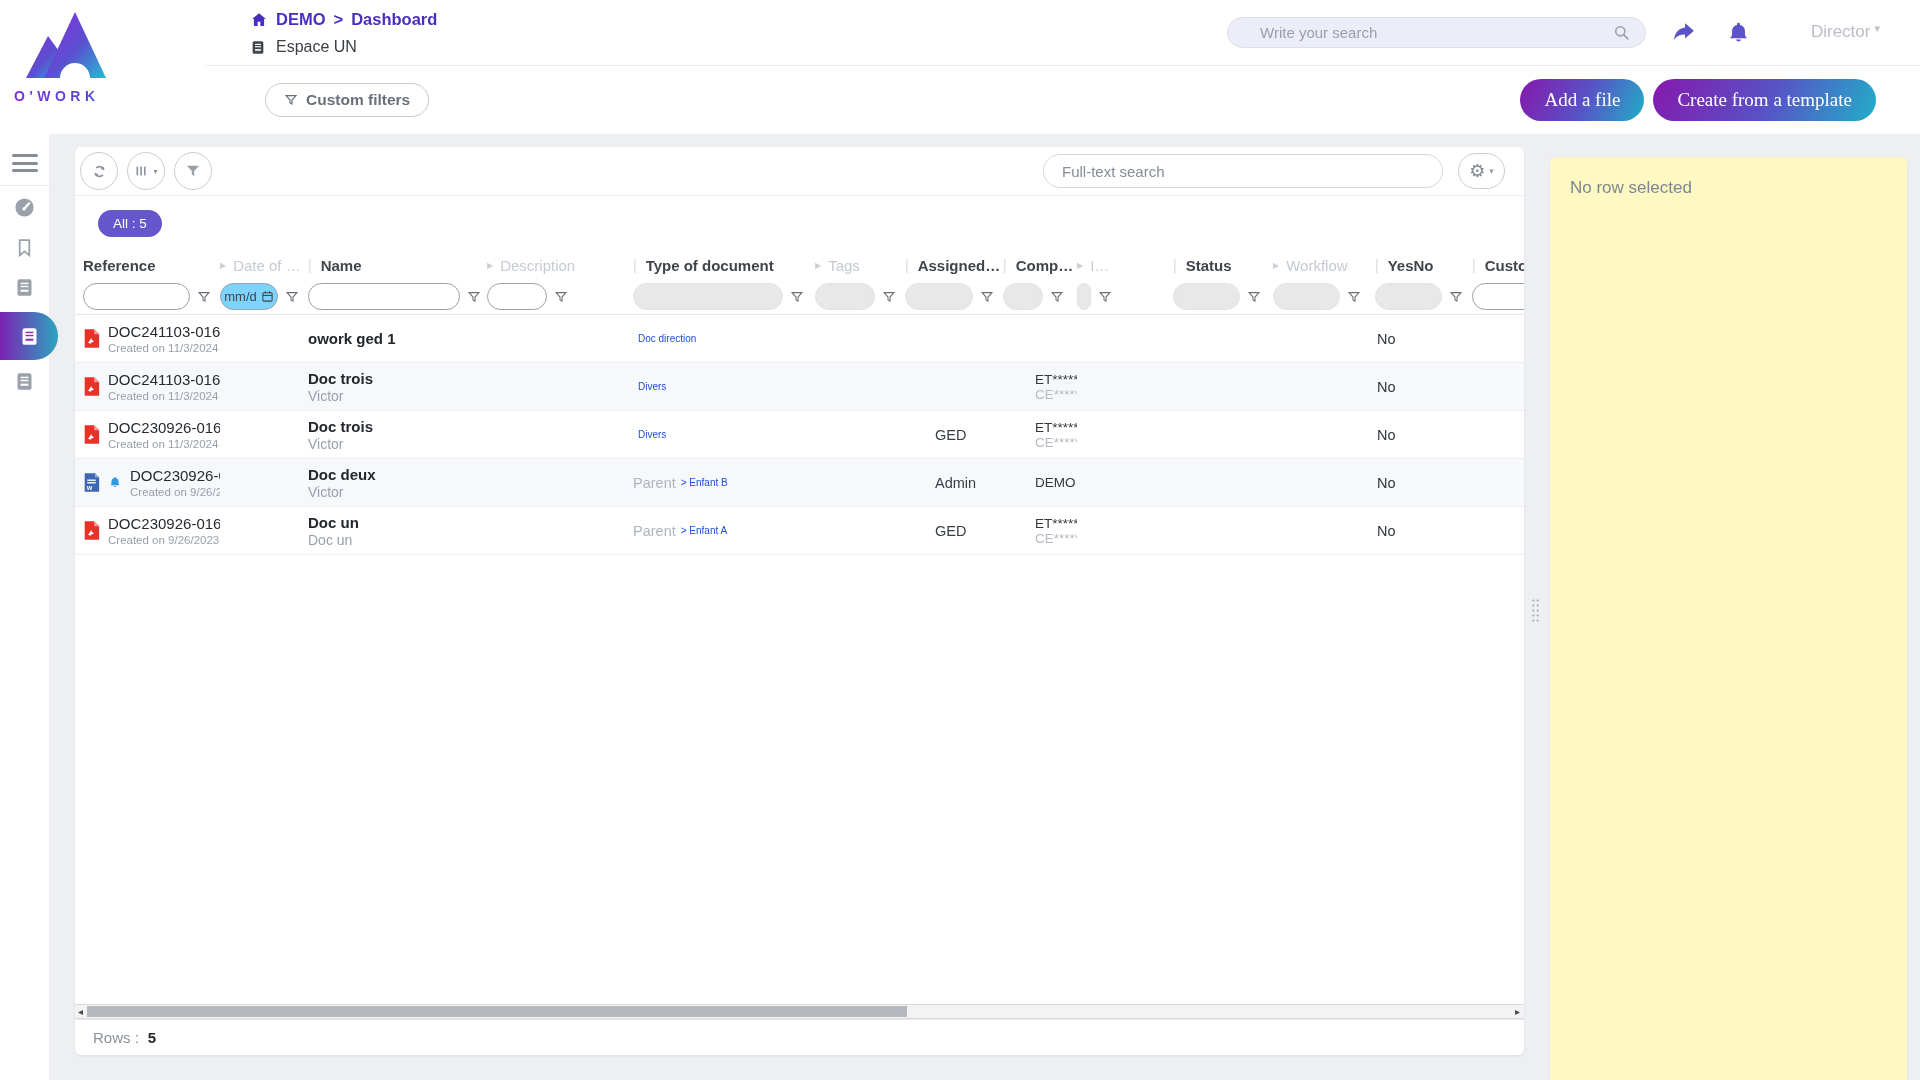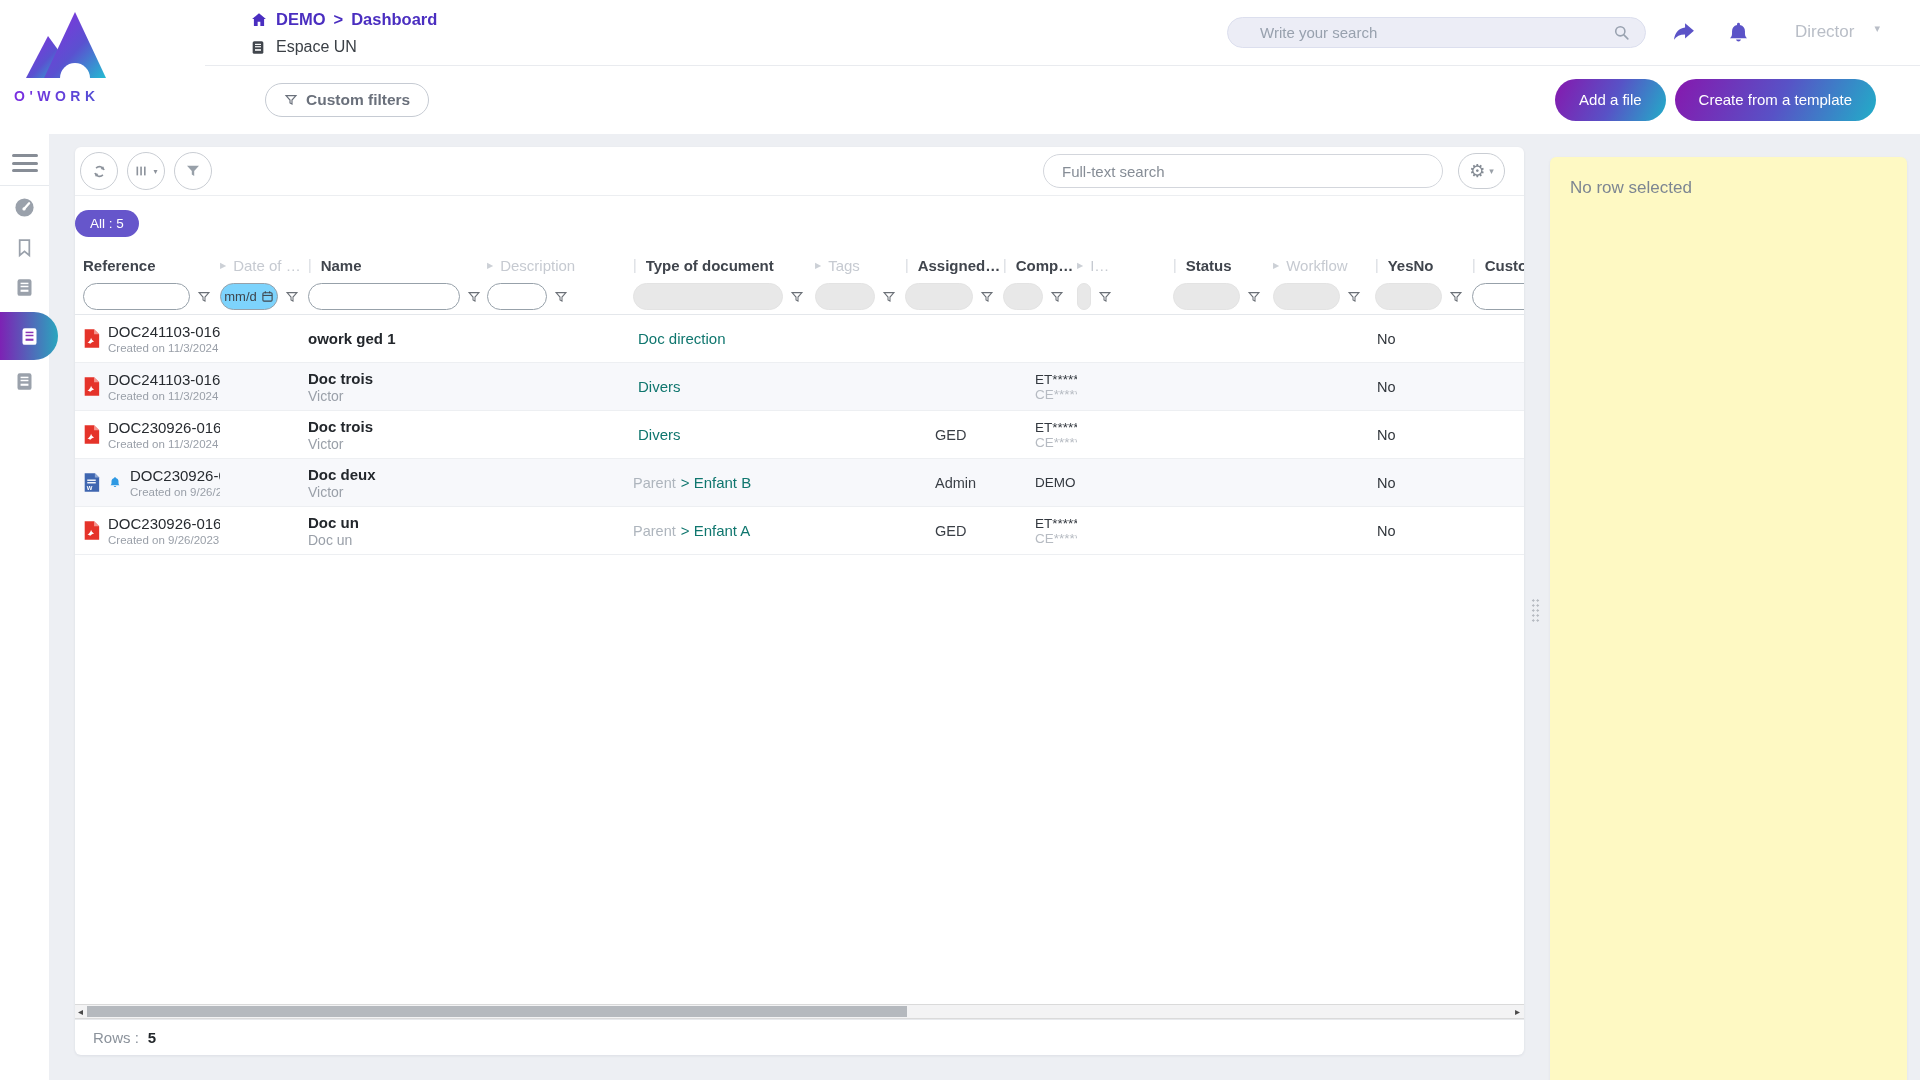--- a/index.html
+++ b/index.html
@@ -21,29 +21,29 @@
     color:#3b4046; font-size:16px; }
   .top-search { position:absolute; left:1022px; top:17px; width:419px; height:31px; background:#ecedf6;
     border:1px solid #dcdfee; border-radius:16px; display:flex; align-items:center; }
   .top-search input { flex:1; border:none; outline:none; background:transparent; padding:0 10px 0 32px;
     font-size:15px; color:#3c4148; font-family:inherit; }
   .top-search input::placeholder { color:#98a1ae; }
   .top-search .mag { margin-right:14px; display:flex; }
   .hdr-ico { position:absolute; top:20px; cursor:pointer; display:flex; }
   .share-pos { left:1465px; }
   .bell-pos { left:1521px; }
-  .user-menu { position:absolute; right:40px; top:22px; display:flex; align-items:flex-start; gap:20px;
+  .user-menu { position:absolute; right:40px; top:22px; display:flex; align-items:flex-start; gap:4px;
     color:#b9bec7; font-size:17px; cursor:pointer; }
   .user-menu .caret { font-size:11px; color:#b9bec7; }
   .row2 { height:67px; display:flex; align-items:center; padding-left:60px; padding-right:44px; }
   .pill-btn { height:34px; border:1px solid #c6cbd3; border-radius:17px; background:#fff; padding:0 18px;
     display:flex; align-items:center; gap:8px; color:#6a707b; font-size:15.5px; font-family:inherit; cursor:pointer;font-weight:bold; }
   .spacer { flex:1; }
-  .grad-btn { height:42px; border:none; border-radius:21px; padding:0 24px; color:#fff; font-size:15px;
-    font-family:Liberation Sans, sans-serif; cursor:pointer;
+  .grad-btn { height:42px; border:none; border-radius:21px; padding:0 24px; color:#fff; font-size:19px;
+    font-family:Liberation Serif, serif; cursor:pointer;
     background:linear-gradient(115deg,#8618ae 0%,#5852c6 52%,#21aec8 100%); }
   .grad-btn + .grad-btn { margin-left:9px; }
 
   
   .sidebar { position:absolute; left:0; top:134px; bottom:0; width:49px; background:#fff; z-index:4; }
   .burger { margin:20px 0 0 12px; width:26px; cursor:pointer; }
   .burger i { display:block; width:26px; height:3px; background:#878d96; border-radius:2px; margin-bottom:4.5px; }
   .side-div { margin-top:13px; height:1px; background:#e7eaee; }
   .side-item { height:38px; display:flex; align-items:center; justify-content:center; margin-top:2px; cursor:pointer; color:#9aa1ab; }
   .side-item.active { height:48px; width:58px; margin-top:6px; border-radius:0 24px 24px 0; color:#fff;
@@ -56,21 +56,21 @@
   .circle-btn { width:38px; height:38px; border:1px solid #c9cdd3; border-radius:50%; background:#fff;
     display:flex; align-items:center; justify-content:center; margin-right:9px; cursor:pointer; color:#8d939c; }
   .cols-glyph { display:flex; align-items:center; gap:2px; }
   .cols-glyph .caret { font-size:8px; color:#8d939c; margin-left:2px; }
   .ft-search { width:400px; height:34px; border:1px solid #d3d6dc; border-radius:17px; padding:0 18px;
     font-size:15px; color:#3c4148; font-family:inherit; outline:none; margin-right:15px; }
   .ft-search::placeholder { color:#868d96; }
   .gear-btn { min-width:47px; height:36px; border:1px solid #c9cdd3; border-radius:18px; background:#fff;
     display:flex; align-items:center; justify-content:center; gap:4px; color:#848b94; font-size:18px; cursor:pointer; }
   .gear-btn .caret { font-size:9px; color:#9aa0a8; }
-  .badge-row { height:55px; display:flex; align-items:center; padding-left:0; }
+  .badge-row { height:55px; display:flex; align-items:center; padding-left:23px; }
   .all-badge { height:27px; padding:0 15px; border-radius:14px; background:#6656cb; color:#fff;
     font-size:13.5px; display:flex; align-items:center; cursor:pointer; }
 
   
   .c0{width:137px}.c1{width:88px}.c2{width:179px}.c3{width:146px}.c4{width:182px}.c5{width:90px}
   .c6{width:98px}.c7{width:74px}.c8{width:96px}.c9{width:100px}.c10{width:102px}.c11{width:97px}.c12{width:140px}
 
   .thead { display:flex; padding-left:8px; height:28px; align-items:center; }
   .th { display:flex; align-items:center; overflow:hidden; flex-shrink:0; cursor:pointer; }
   .sep { flex-shrink:0; }
@@ -100,21 +100,21 @@
   .cell.c0 { gap:8px; }
   .ficon { display:flex; flex-shrink:0; }
   .refbox { display:flex; flex-direction:column; justify-content:center; }
   .refno { font-size:15px; color:#272b30; white-space:nowrap; }
   .created { font-size:11.5px; color:#999fa8; margin-top:2px; white-space:nowrap; }
   .cell.c2 { flex-direction:column; align-items:flex-start; justify-content:center; }
   .nm { font-size:15px; font-weight:bold; color:#23272c; }
   .nmsub { font-size:14px; color:#9aa0a9; margin-top:1px; }
   .cell.c4 { gap:5px; }
   .tprefix { font-size:14.5px; color:#aeb5bd; }
-  .tval { font-size:15px; color:#0f766e; }
+  .tval { font-size:10px; color:#1d4ed8; }
   .cell.c6 { padding-left:30px; font-size:14.5px; color:#3a3f46; }
   .cell.c7 { padding-left:32px; flex-direction:column; align-items:flex-start; justify-content:center; }
   .comp1 { font-size:13.5px; color:#33383f; }
   .comp2 { font-size:13.5px; color:#b6bbc2; }
   .cell.c11 { padding-left:2px; font-size:14.5px; color:#30353b; }
 
   
   .hscroll { position:absolute; left:0; right:0; bottom:36px; height:15px; background:#f3f3f4;
     border-top:1px solid #dadada; border-bottom:1px solid #dadada; }
   .hthumb { position:absolute; left:12px; top:1px; height:11px; width:820px; background:#b5b9be; cursor:pointer; }

